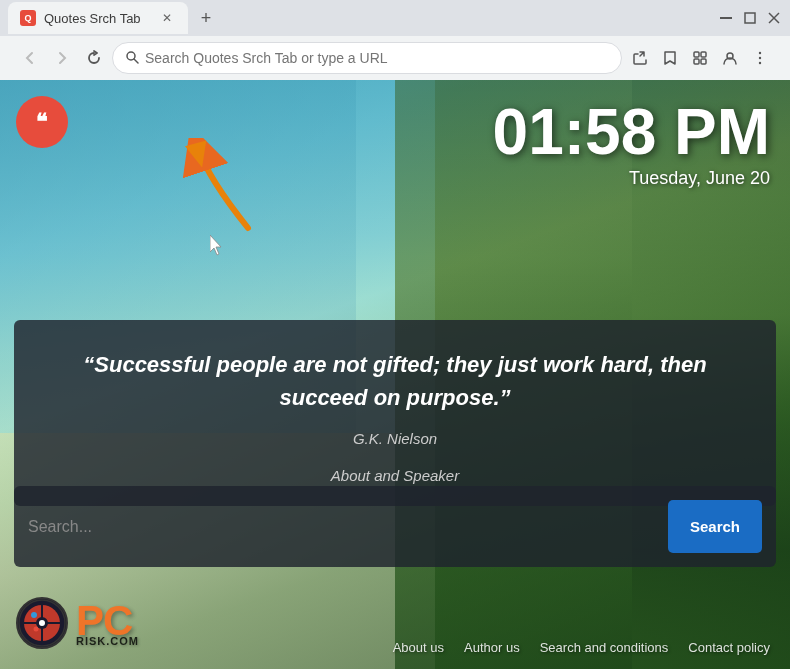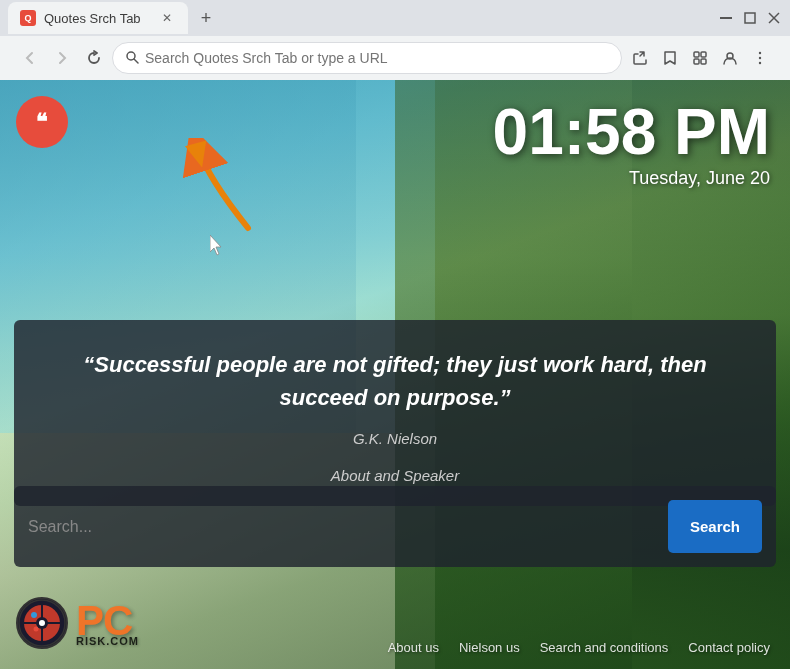--- a/index.html
+++ b/index.html
@@ -476,17 +476,17 @@
       </svg>
     </div>
     <div style="display:flex;flex-direction:column;line-height:1;">
       <span style="font-family:Arial Black,Arial,sans-serif;font-size:42px;font-weight:900;color:#ff6b1a;opacity:0.85;letter-spacing:-1px;text-shadow:2px 2px 4px rgba(0,0,0,0.4);">PC</span>
       <span style="font-family:Arial,sans-serif;font-size:11px;font-weight:bold;color:#000000;opacity:0.8;letter-spacing:1px;margin-top:-6px;text-shadow:1px 1px 3px rgba(0,0,0,0.4);">RISK.COM</span>
     </div>
   </div>
 
   <div class="footer-links">
     <a class="footer-link">About us</a>
-    <a class="footer-link">Nielson us</a>
+    <a class="footer-link">Author us</a>
     <a class="footer-link">Search and conditions</a>
     <a class="footer-link">Contact policy</a>
   </div>
 </div>
 
 </body></html>

